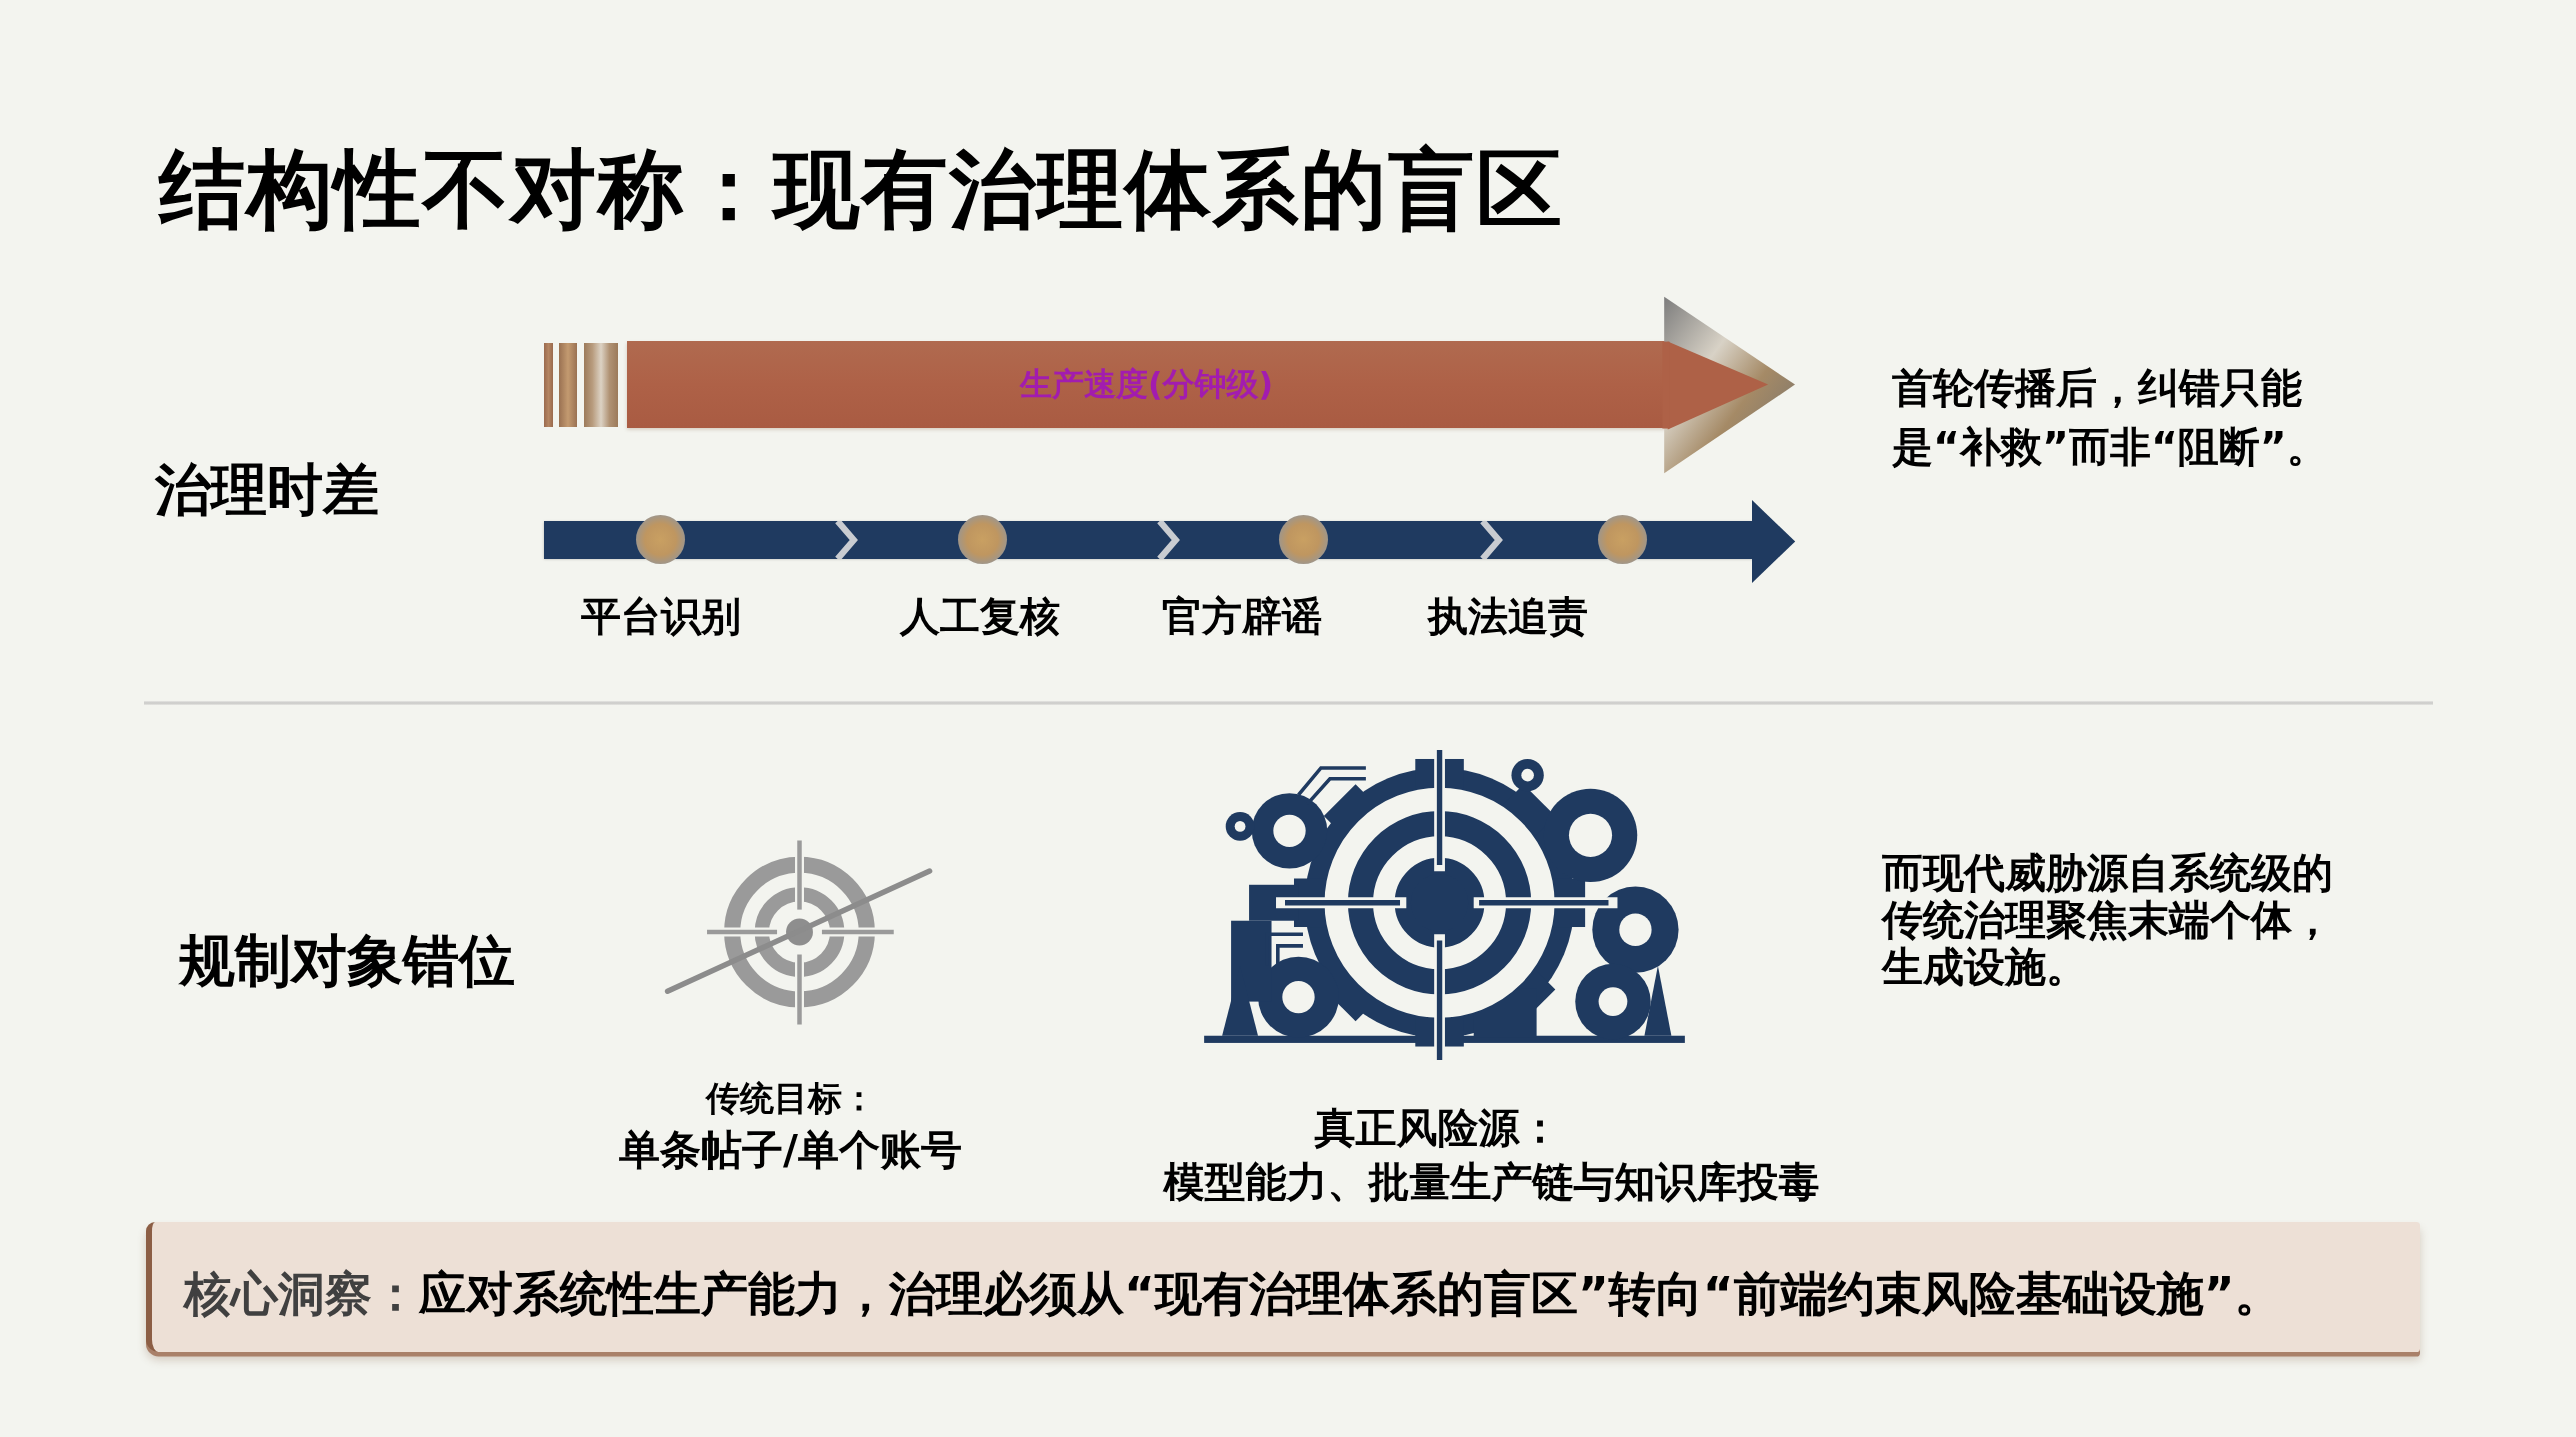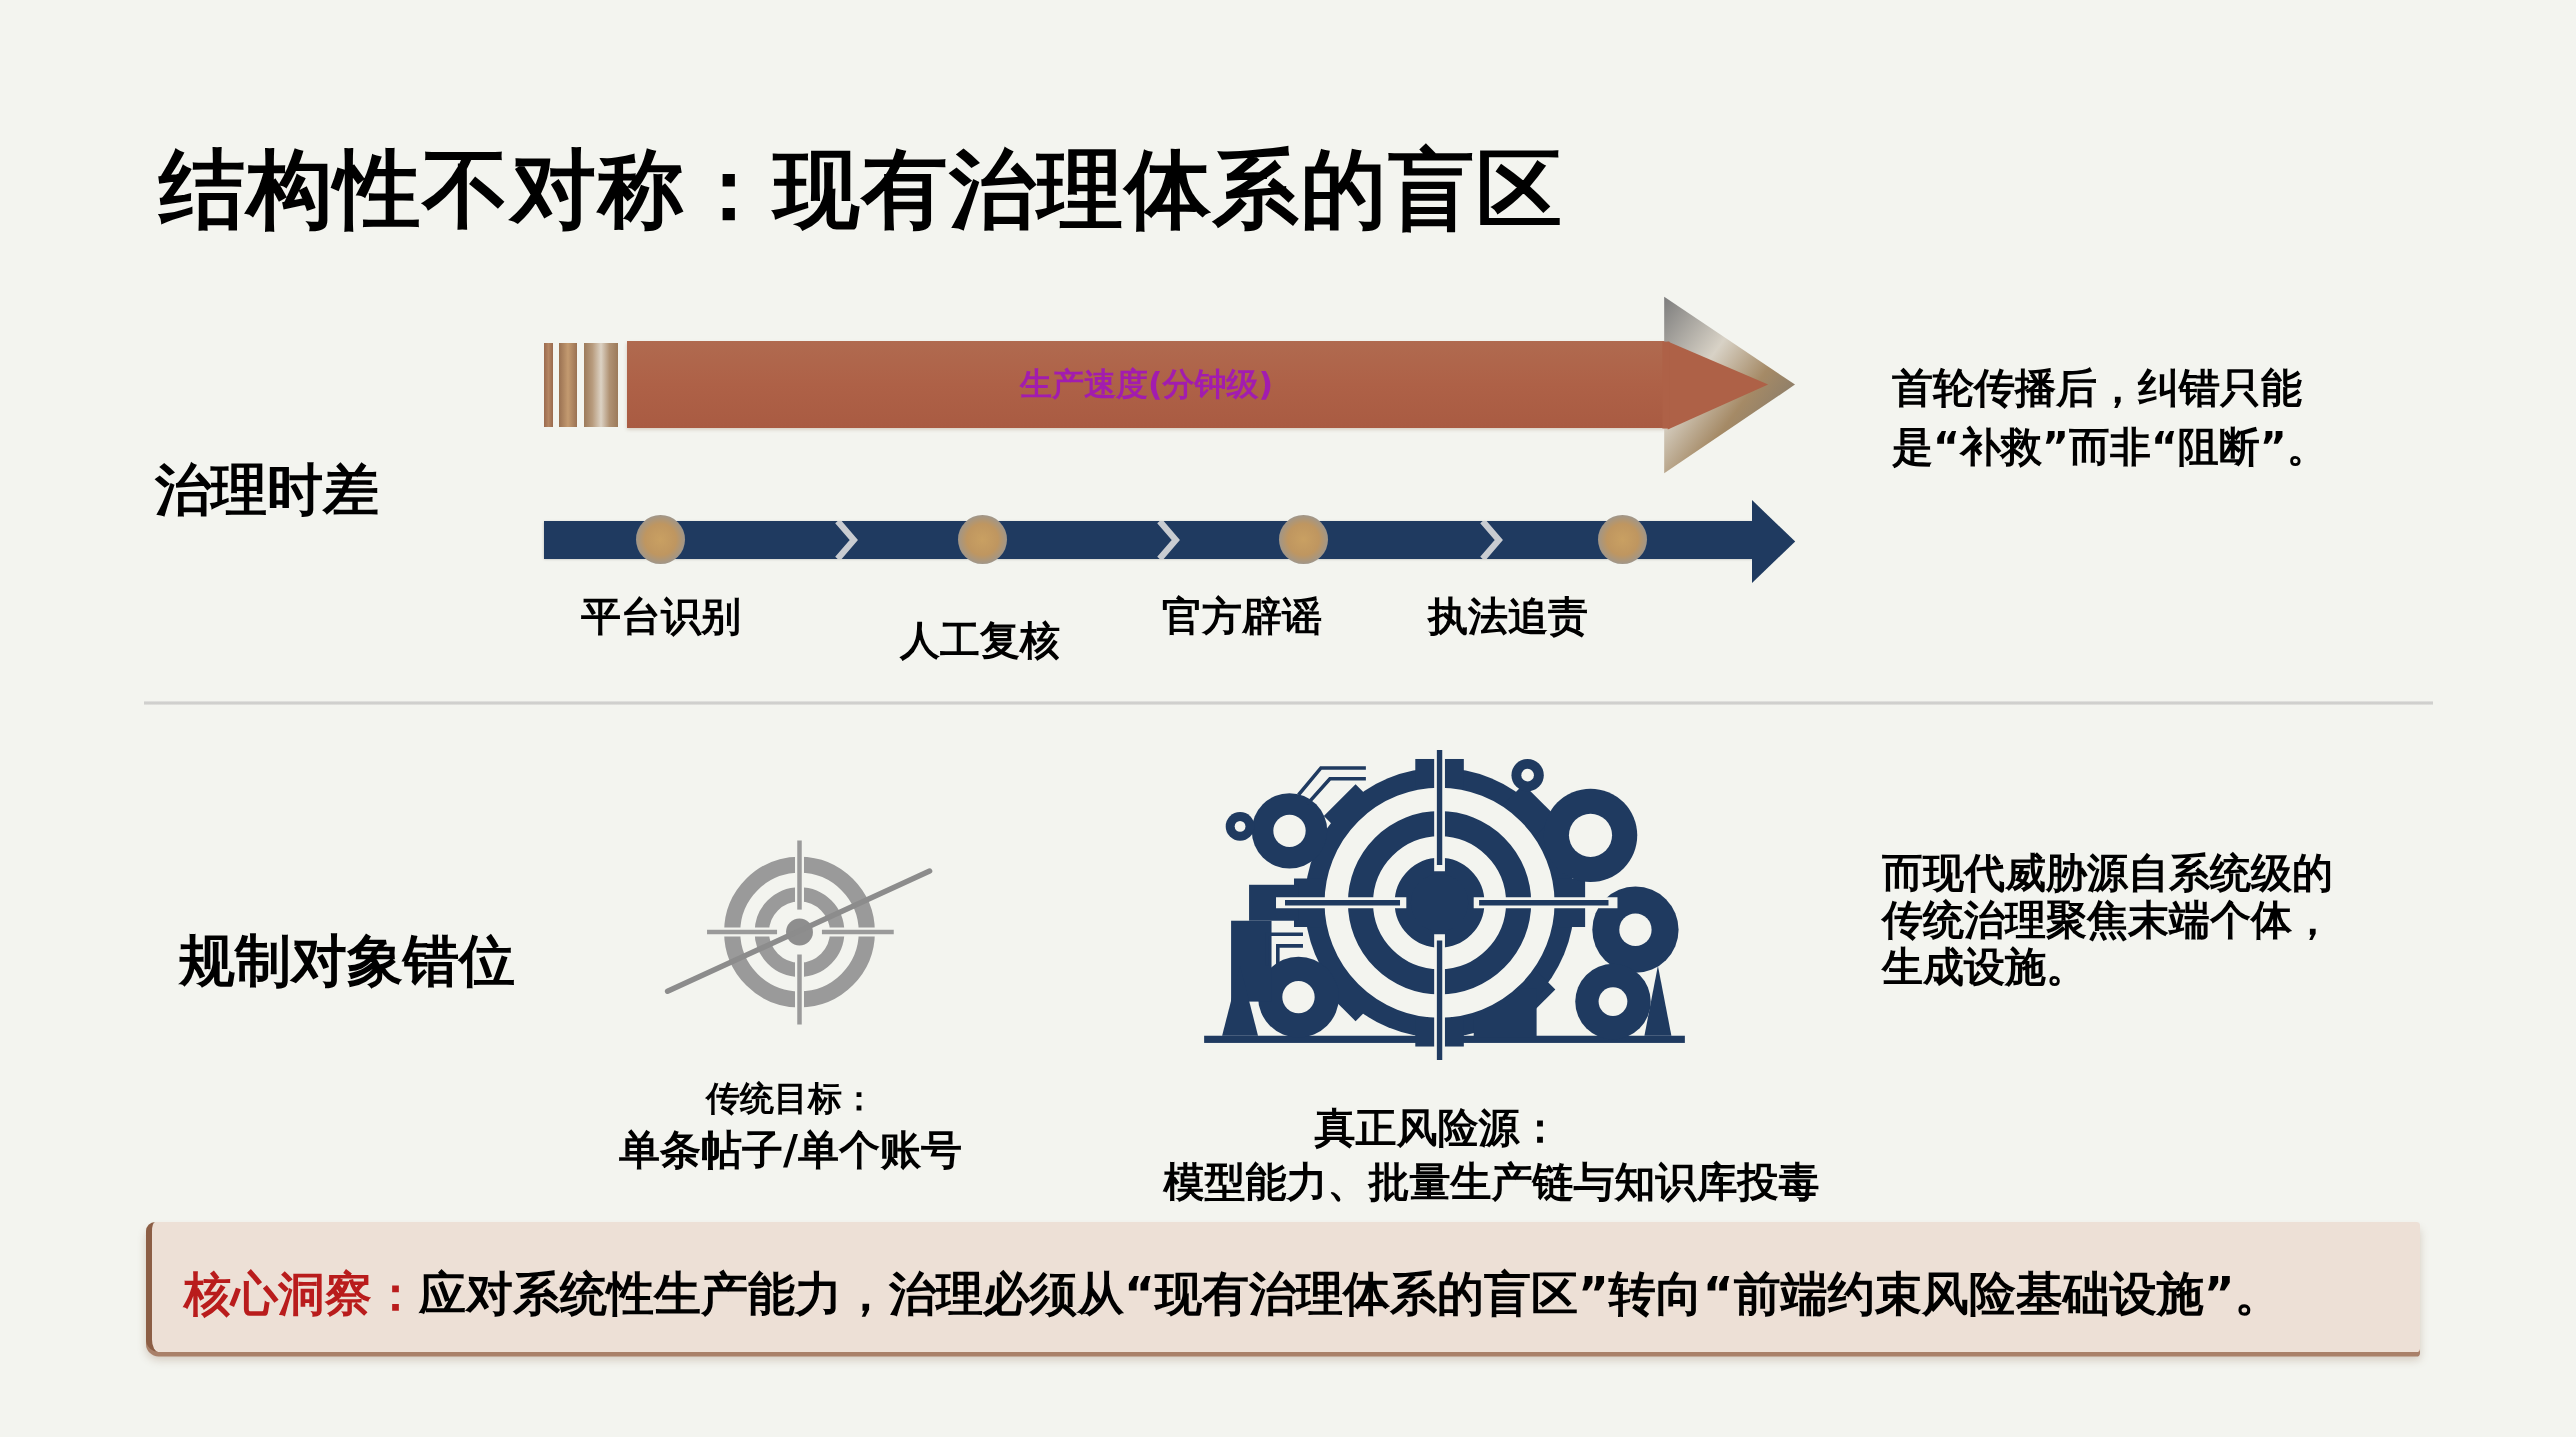--- a/index.html
+++ b/index.html
@@ -61,21 +61,21 @@
       left: 146px; top: 1222px; width: 2274px; height: 130px;
       background: #EDE0D6;
       border-left: 6.3px solid #8C5E45;
       border-radius: 9px 3.6px 3.6px 12.6px;
       box-shadow: 0 4.5px 0 #A98069, 0 7.2px 9px rgba(120,80,50,0.25);
     }
     .insight-text {
       left: 184px; top: 1258px; font-size: 47px; font-weight: 700;
       line-height: 72px; white-space: nowrap;
     }
-    .insight-key { color: #b91c1c; }
+    .insight-key { color: #404040; }
   </style>
 </head>
 <body>
 
 <div class="abs title">结构性不对称：现有治理体系的盲区</div>
 
 <div class="abs row-label" style="left:155px; top:454px;">治理时差</div>
 
 <div>
   <div class="abs stripe" style="left:544px; width:9px; background:linear-gradient(90deg,#9A6A4E,#B48562,#9A6A4E);"></div>
@@ -114,21 +114,21 @@
     <polyline points="4,0 22,21 4,42" fill="none" stroke="#C9CCD1" stroke-width="7"></polyline>
   </svg>
 
   <div class="abs proc-dot" style="left:636px;"></div>
   <div class="abs proc-dot" style="left:958px;"></div>
   <div class="abs proc-dot" style="left:1279px;"></div>
   <div class="abs proc-dot" style="left:1598px;"></div>
 </div>
 
 <div class="abs step-label" style="left:553px;">平台识别</div>
-<div class="abs step-label" style="left:872px;margin-top:24px;">人工复核</div>
+<div class="abs step-label" style="left:872px;">人工复核</div>
 <div class="abs step-label" style="left:1134px;">官方辟谣</div>
 <div class="abs step-label" style="left:1400px;">执法追责</div>
 
 <div class="abs" style="left:1892px; top:359px;">
   <div class="note">首轮传播后，纠错只能</div>
   <div class="note">是“补救”而非“阻断”。</div>
 </div>
 
 <div class="abs divider"></div>
 

